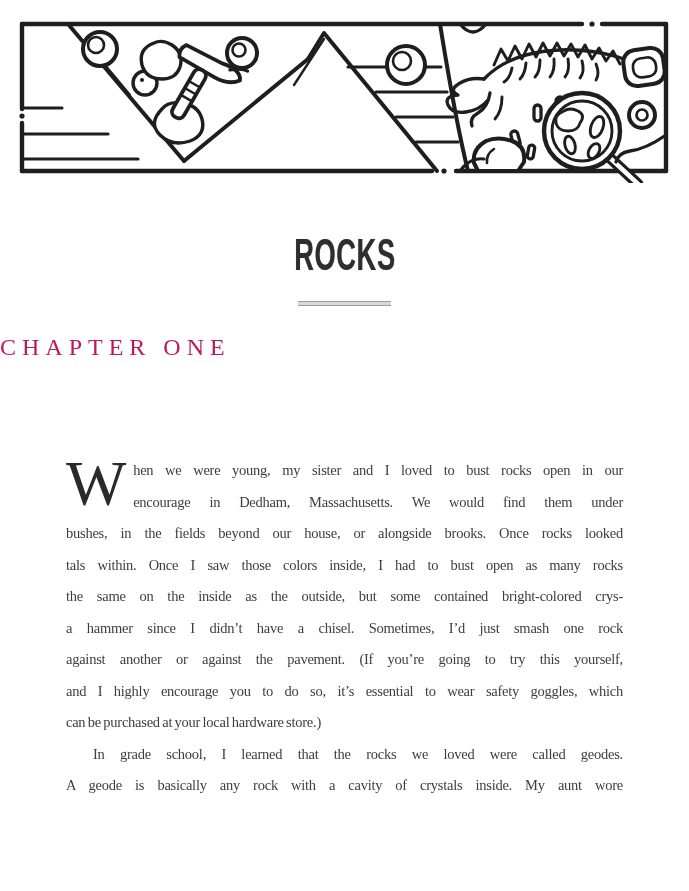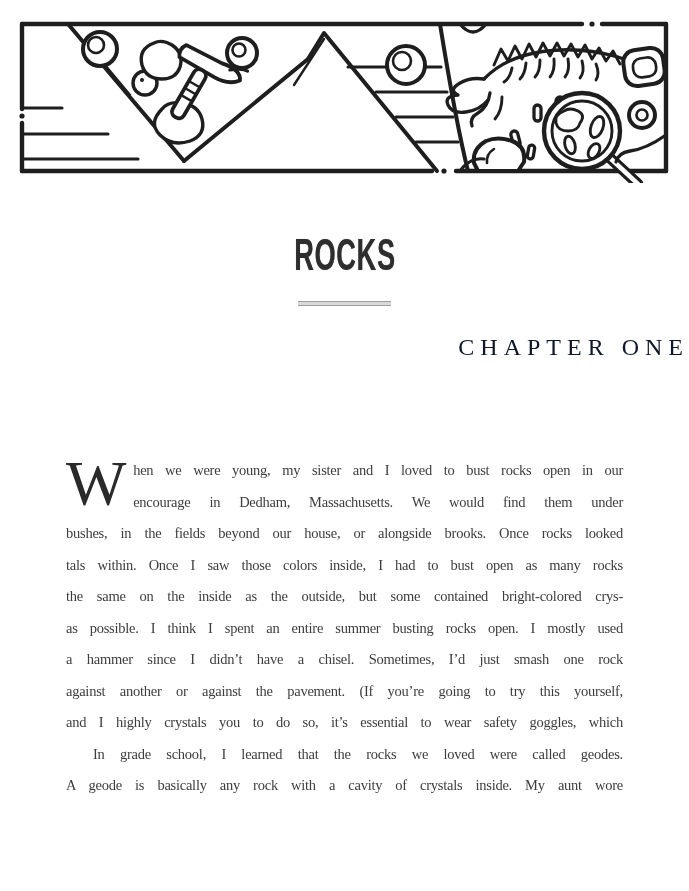--- a/index.html
+++ b/index.html
@@ -36,25 +36,25 @@
   }
   .divider{
     position:absolute;left:298px;top:301px;width:93px;height:5px;
     border-top:1.6px solid #9d9d9d;
     border-bottom:1.6px solid #9d9d9d;
     background:#d9d9d9;
     box-sizing:border-box;
   }
   .chapter-label{
     position:absolute;left:0;top:334px;width:689px;
-    text-align:right;
+    text-align:left;
     font-family:"Liberation Serif", serif;
     font-size:24px;
     letter-spacing:6px;
-    color:#0f172a;
+    color:#be185d;
   }
   
   .body-text{
     position:absolute;left:66px;top:455px;width:557px;
     font-size:14.5px;
     color:#3d3d3d;
     letter-spacing:-0.25px;
     word-spacing:-1px;
   }
   .line{
@@ -204,24 +204,24 @@
   <div class="chapter-label">CHAPTER ONE</div>
 
   <div class="body-text">
     <div>
       <span class="dropcap">W</span>
       <div class="line">hen we were young, my sister and I loved to bust rocks open in our</div>
       <div class="line">encourage in Dedham, Massachusetts. We would find them under</div>
       <div class="line">bushes, in the fields beyond our house, or alongside brooks. Once rocks looked</div>
       <div class="line">tals within. Once I saw those colors inside, I had to bust open as many rocks</div>
       <div class="line">the same on the inside as the outside, but some contained bright-colored crys-</div>
-      <div class="line">as possible. I think I spent an entire summer busting rocks open. I mostly used</div>
       <div class="line">a hammer since I didn’t have a chisel. Sometimes, I’d just smash one rock</div>
       <div class="line">against another or against the pavement. (If you’re going to try this yourself,</div>
-      <div class="line">and I highly crystals you to do so, it’s essential to wear safety goggles, which</div>
+      <div class="line">and I highly encourage you to do so, it’s essential to wear safety goggles, which</div>
+      <div class="line para-end">can be purchased at your local hardware store.)</div>
     </div>
     <div>
       <div class="line indent">In grade school, I learned that the rocks we loved were called geodes.</div>
       <div class="line">A geode is basically any rock with a cavity of crystals inside. My aunt wore</div>
     </div>
   </div>
 
 </div>
 
 </body></html>

